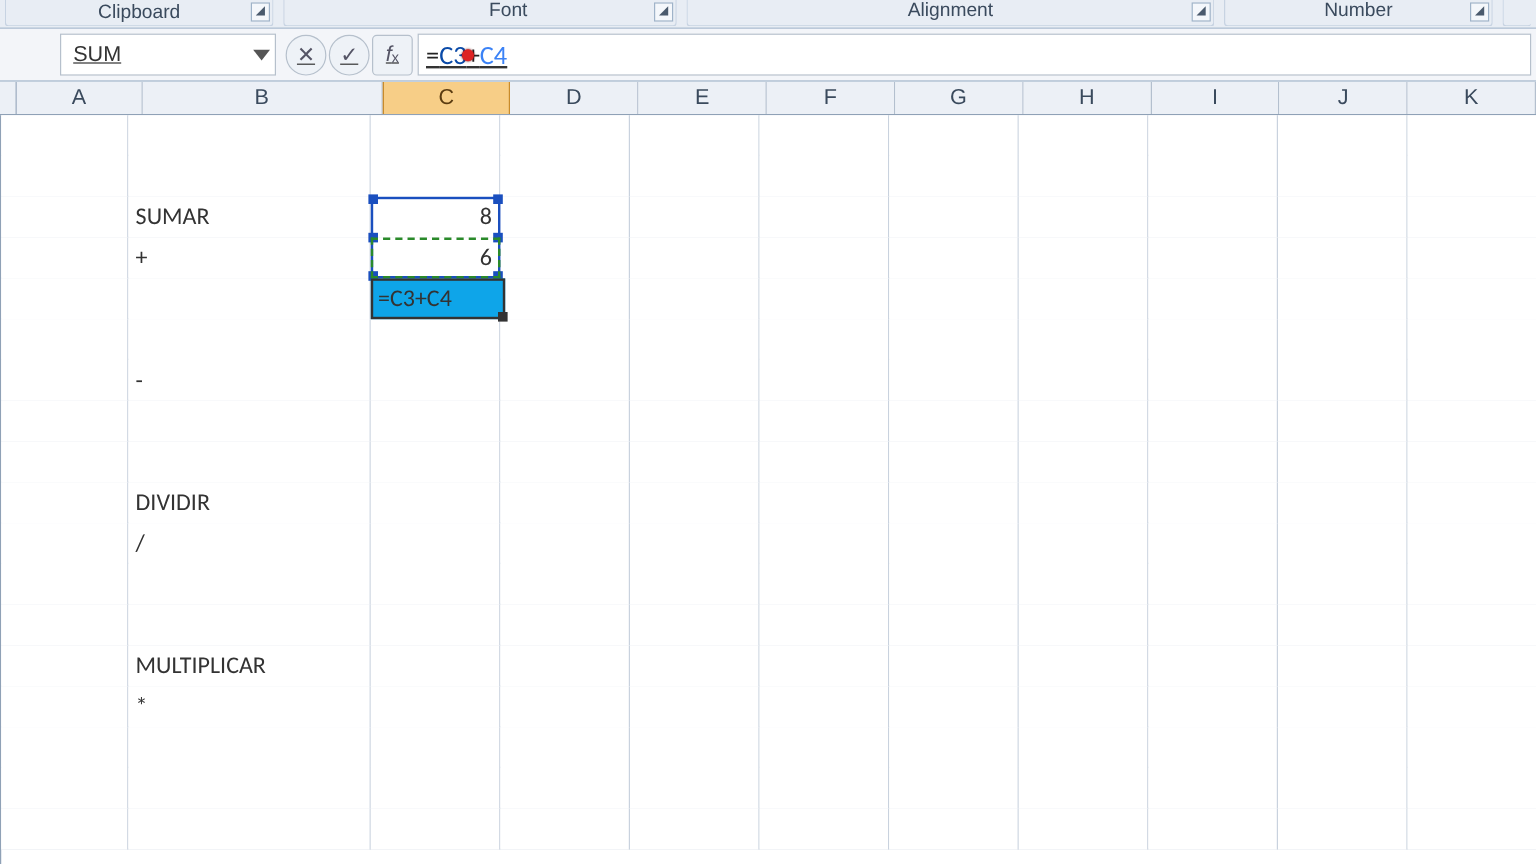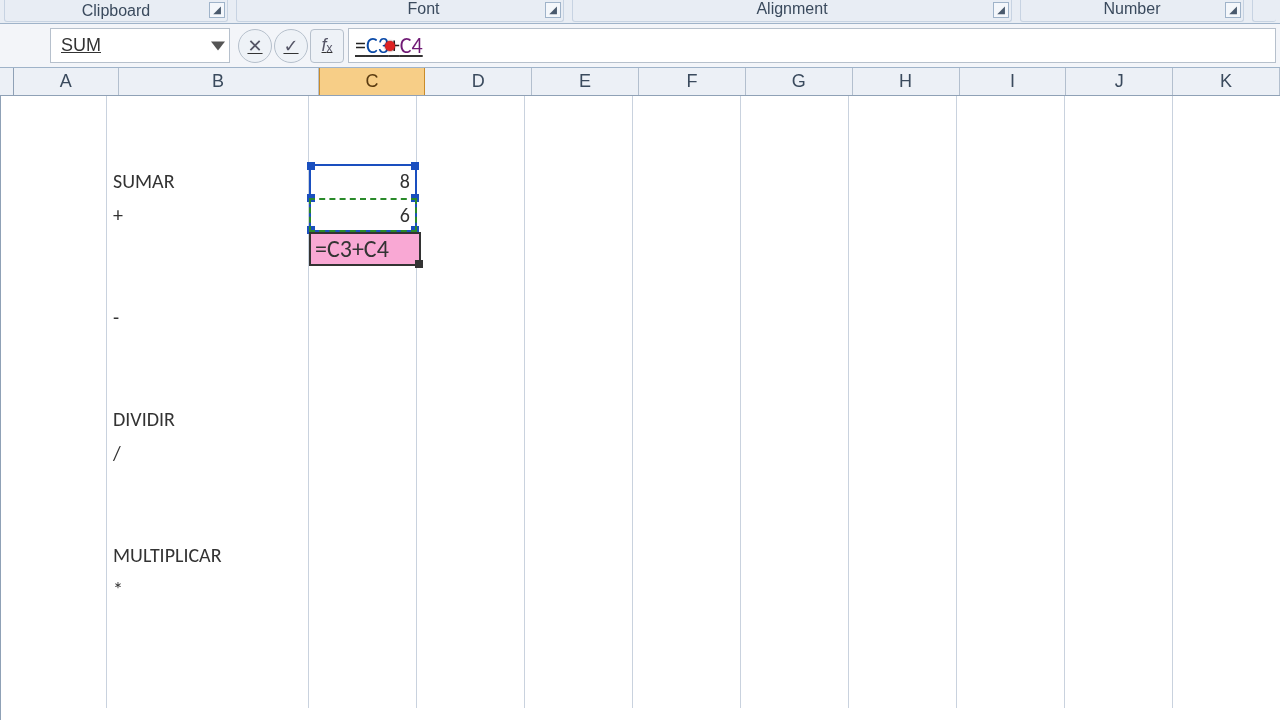--- a/index.html
+++ b/index.html
@@ -111,21 +111,21 @@
     border: 1px solid #b6c0cc;
     display: flex;
     align-items: center;
     padding-left: 6px;
     font-family: Calibri, Arial, sans-serif;
     font-size: 22px;
     color: #222;
     position: relative;
   }
   .formula-edit .part-b { color: #0a4aa8; }
-  .formula-edit .part-g { color: #701a75; text-align: right; }
+  .formula-edit .part-g { color: #3b82f6; text-align: right; }
   .formula-edit .caret-dot {
     position: absolute;
     width: 10px; height: 10px;
     background: #d22;
     border-radius: 50%;
     left: 36px;
     top: 50%;
     transform: translateY(-50%);
     box-shadow: 0 0 2px #600;
   }
@@ -241,23 +241,23 @@
   .ref-overlay2 {
     position: absolute;
     border: 2px dashed #2a8a2a;
     pointer-events: none;
   }
 
   
   .edit-overlay {
     position: absolute;
     border: 2px solid #333;
-    background: #f9a8d4;
+    background: #0ea5e9;
     font-family: Calibri, Arial, sans-serif;
-    font-size: 24px;
+    font-size: 20px;
     line-height: 30px;
     padding: 0 4px;
     pointer-events: none;
   }
   .edit-overlay .grip {
     position: absolute;
     right: -4px;
     bottom: -4px;
     width: 8px; height: 8px;
     background: #333;

